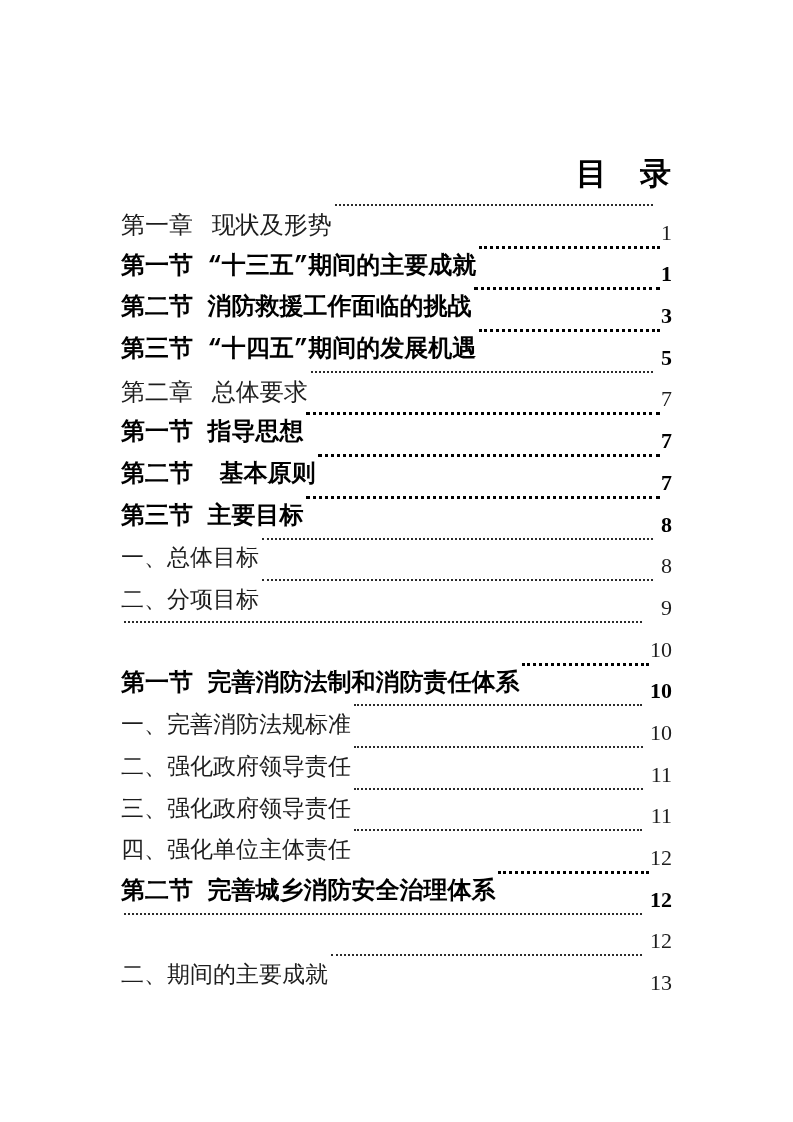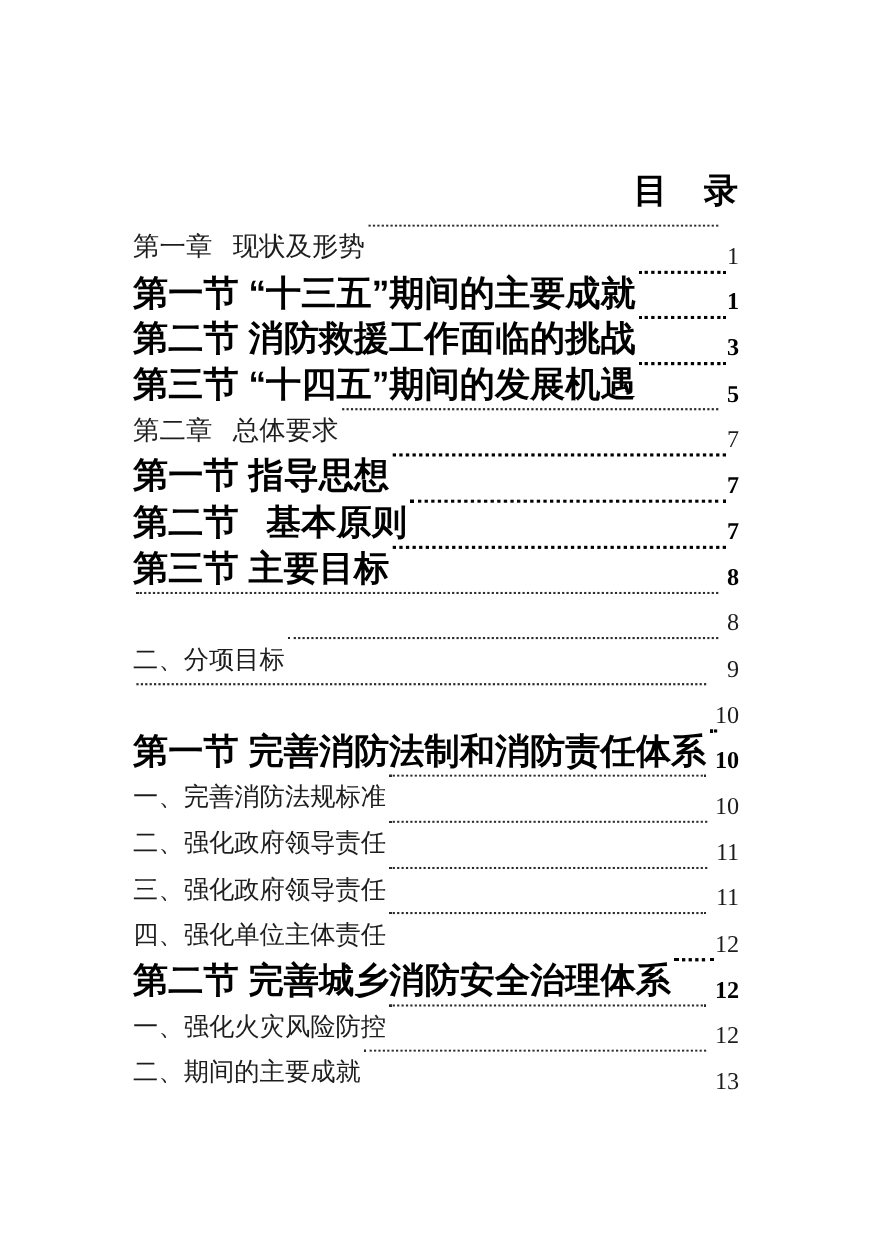--- a/index.html
+++ b/index.html
@@ -35,23 +35,23 @@
   }
   .toc-label { white-space: pre; flex: 0 0 auto; }
   .toc-row.chapter .toc-label {
     font-family: "Liberation Sans", sans-serif;
     font-weight: 400;
     font-size: 24px;
     line-height: 41.7px;
     color: #1d1d1d;
   }
   .toc-row.section .toc-label {
-    font-family: Liberation Sans, sans-serif;
+    font-family: Liberation Mono, monospace;
     font-weight: 700;
-    font-size: 32px;
+    font-size: 24px;
     line-height: 41.7px;
     color: #000000;
   }
   .toc-row.item .toc-label {
     font-family: "Liberation Serif", serif;
     font-weight: 400;
     font-size: 23px;
     line-height: 41.7px;
     color: #1d1d1d;
   }
@@ -115,20 +115,21 @@
     <span class="toc-label">第二节  基本原则</span>
     <span class="toc-leader"></span>
     <span class="toc-page">7</span>
   </div>
       <div class="toc-row section">
     <span class="toc-label">第三节 主要目标</span>
     <span class="toc-leader"></span>
     <span class="toc-page">8</span>
   </div>
       <div class="toc-row item">
+    <span class="toc-label">一、总体目标</span>
     <span class="toc-leader"></span>
     <span class="toc-page">8</span>
   </div>
       <div class="toc-row item">
     <span class="toc-label">二、分项目标</span>
     <span class="toc-leader"></span>
     <span class="toc-page">9</span>
   </div>
       <div class="toc-row chapter">
     <span class="toc-leader"></span>
@@ -158,21 +159,20 @@
     <span class="toc-label">四、强化单位主体责任</span>
     <span class="toc-leader"></span>
     <span class="toc-page">12</span>
   </div>
       <div class="toc-row section">
     <span class="toc-label">第二节 完善城乡消防安全治理体系</span>
     <span class="toc-leader"></span>
     <span class="toc-page">12</span>
   </div>
       <div class="toc-row item">
-    <span class="toc-label">一、强化火灾风险防控</span>
     <span class="toc-leader"></span>
     <span class="toc-page">12</span>
   </div>
       <div class="toc-row item">
     <span class="toc-label">二、期间的主要成就</span>
     <span class="toc-leader"></span>
     <span class="toc-page">13</span>
   </div>
     </div>
 </div>

